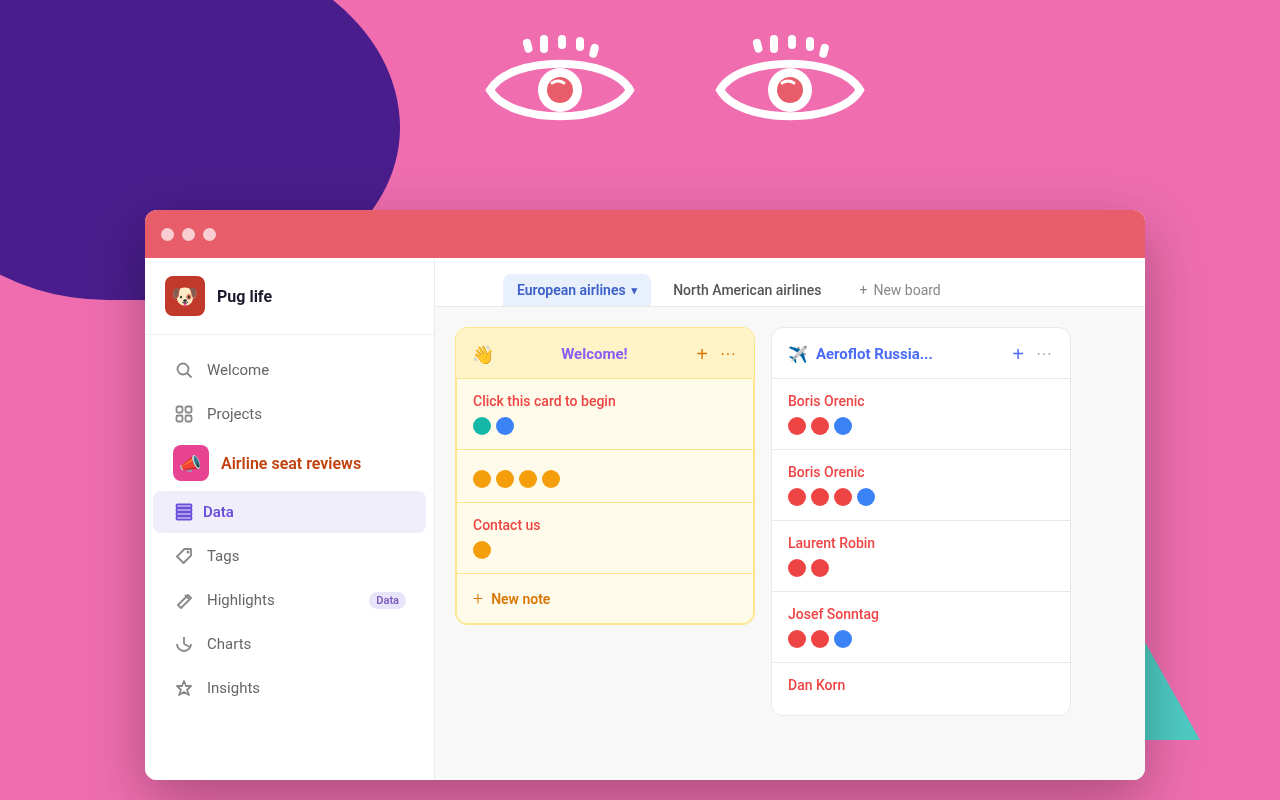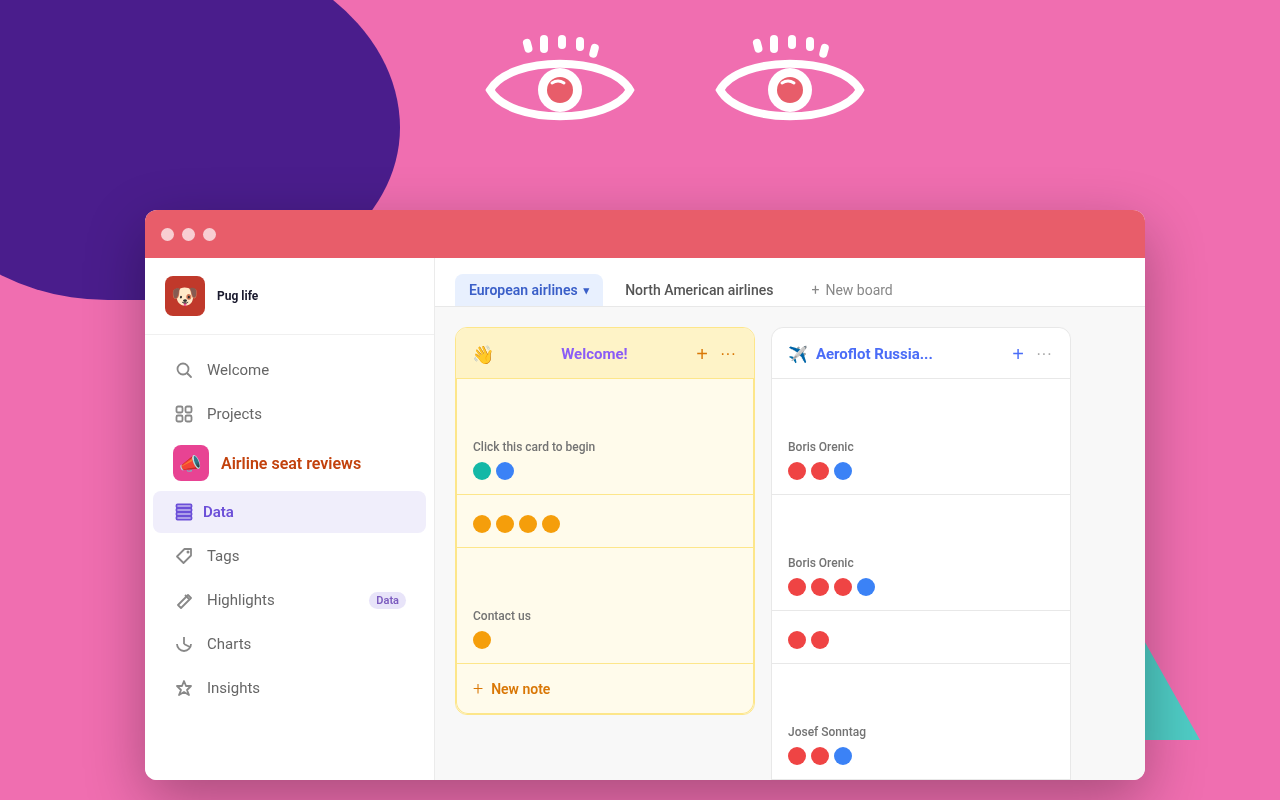--- a/index.html
+++ b/index.html
@@ -98,21 +98,21 @@
       height: 40px;
       border-radius: 8px;
       background: #c0392b;
       display: flex;
       align-items: center;
       justify-content: center;
       overflow: hidden;
       font-size: 22px;
     }
     .workspace-name {
-      font-size: 12px;
+      font-size: 16px;
       font-weight: 700;
       color: #1a1a2e;
     }
 
     .sidebar-nav {
       padding: 12px 0;
       flex: 1;
     }
     .nav-item {
       display: flex;
@@ -191,20 +191,21 @@
       border-radius: 8px 8px 0 0;
       font-size: 14px;
       font-weight: 500;
       cursor: pointer;
       color: #555;
     }
     .board-tab.active {
       background: #e8f0fe;
       color: #3a5fc8;
       font-weight: 600;
+      margin-left: 48px;
     }
     .board-tab .chevron { font-size: 11px; color: #3a5fc8; }
     .board-tab-new {
       display: flex;
       align-items: center;
       gap: 6px;
       padding: 8px 12px;
       color: #888;
       font-size: 14px;
       cursor: pointer;
@@ -275,25 +276,24 @@
       padding: 14px 16px;
       cursor: pointer;
     }
     .card:first-child { border-top: 1px solid #e8e8e8; }
     .card.yellow-card {
       background: #fffbeb;
       border-color: #fde68a;
     }
     .card:last-child { border-radius: 0 0 0 0; }
     .card-title {
-      font-size: 12px;
-      color: #737373;
+      font-size: 14px;
+      color: #ef4444;
       font-weight: 500;
       margin-bottom: 8px;
-      margin-top: 47px;
     }
     .card-dots {
       display: flex;
       gap: 5px;
       margin-top: 6px;
     }
     .dot {
       width: 18px;
       height: 18px;
       border-radius: 50%;
@@ -577,20 +577,21 @@
                 <div class="card-title">Boris Orenic</div>
                 <div class="card-dots">
                   <div class="dot dot-red"></div>
                   <div class="dot dot-red"></div>
                   <div class="dot dot-red"></div>
                   <div class="dot dot-blue"></div>
                 </div>
               </div>
 
               <div class="card">
+                <div class="card-title">Laurent Robin</div>
                 <div class="card-dots">
                   <div class="dot dot-red"></div>
                   <div class="dot dot-red"></div>
                 </div>
               </div>
 
               <div class="card">
                 <div class="card-title">Josef Sonntag</div>
                 <div class="card-dots">
                   <div class="dot dot-red"></div>

